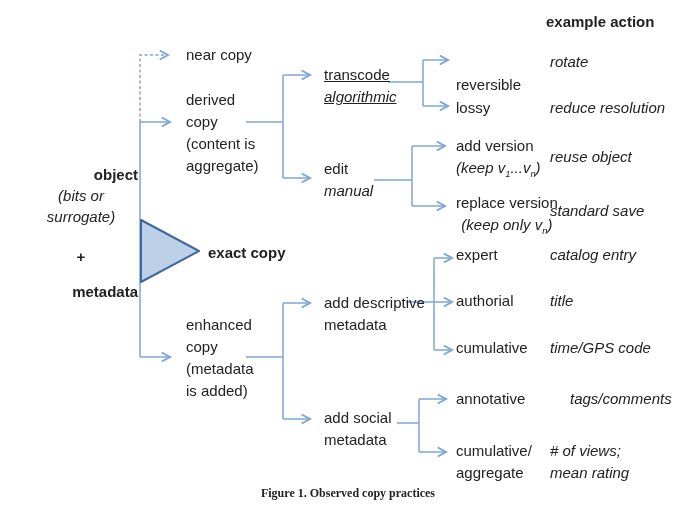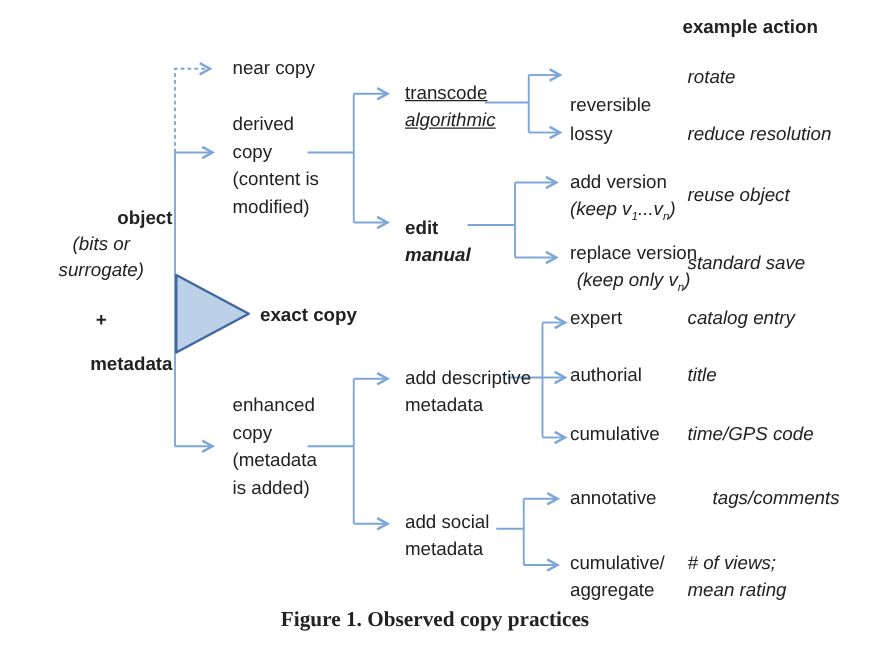--- a/index.html
+++ b/index.html
@@ -23,21 +23,21 @@
   .ctr{text-align:center;white-space:normal;}
   .rgt{text-align:right;}
   .lh21{line-height:21px;}
   sub{font-size:0.62em;line-height:0;}
   .caption{
     position:absolute;
     left:0;top:486px;width:100%;
     text-align:center;
     font-family:"Liberation Serif", serif;
     font-weight:bold;
-    font-size:17px;
+    font-size:12px;
   }
   svg.wires{position:absolute;left:0;top:0;}
   .ln{stroke:var(--line,#7da6d8);stroke-width:1.5;fill:none;}
   .ln.dash{stroke-dasharray:3,2.5;}
   .lnm{stroke:var(--line,#7da6d8);stroke-width:1.3;fill:none;}
   .tri{fill:var(--triangle-fill,#bcd0e8);stroke:var(--triangle-stroke,#3f689f);stroke-width:2;stroke-linejoin:round;}
 </style>
 </head>
 <body>
 
@@ -91,38 +91,38 @@
   </div>
   <div class="lbl ctr bold" style="left:24px;top:246px;width:114px;">+</div>
   <div class="lbl rgt bold" style="left:24px;top:281px;width:114px;">metadata</div>
 
   <div class="lbl" style="left:186px;top:44px;">near copy</div>
 
   <div class="lbl" style="left:186px;top:89px;">
     <div>derived</div>
     <div>copy</div>
     <div>(content is</div>
-    <div>modified)</div>
+    <div>aggregate)</div>
   </div>
 
   <div class="lbl bold" style="left:208px;top:242px;">exact copy</div>
 
   <div class="lbl" style="left:186px;top:314px;">
     <div>enhanced</div>
     <div>copy</div>
     <div>(metadata</div>
     <div>is added)</div>
   </div>
 
   <div class="lbl" style="left:324px;top:64px;text-decoration:underline;">
     <div>transcode</div>
     <div class="ital">algorithmic</div>
   </div>
 
-  <div class="lbl" style="left:324px;top:172px;font-weight:bold;">
+  <div class="lbl" style="left:324px;top:158px;">
     <div>edit</div>
     <div class="ital">manual</div>
   </div>
 
   <div class="lbl" style="left:324px;top:292px;">
     <div>add descriptive</div>
     <div>metadata</div>
   </div>
 
   <div class="lbl" style="left:324px;top:407px;">

